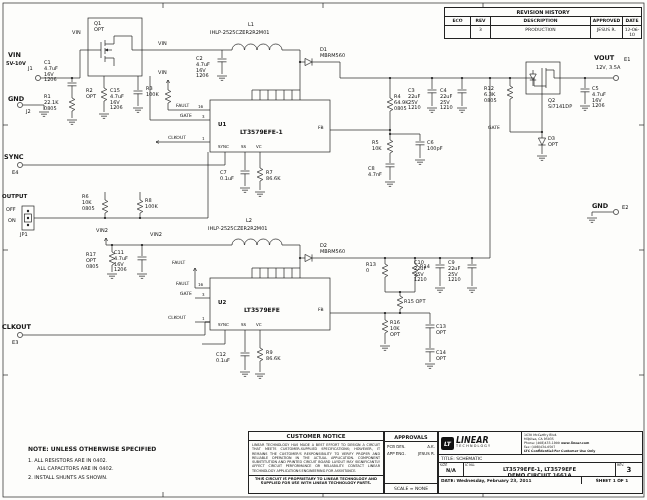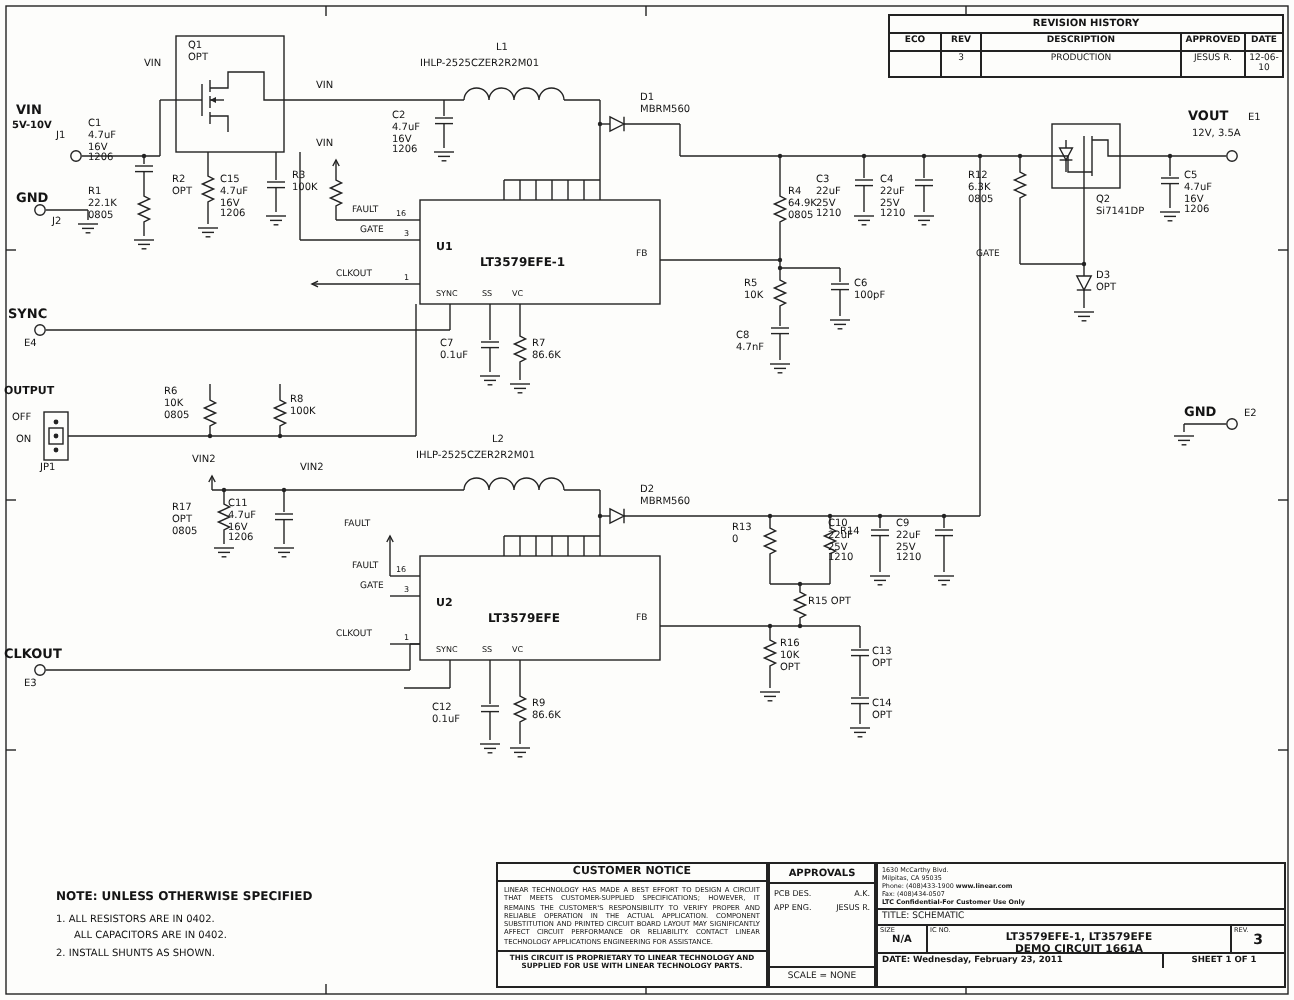--- a/index.html
+++ b/index.html
@@ -560,20 +560,27 @@
     </div>
     <div class="ap-row">
       <span>APP ENG.</span>
       <span>JESUS R.</span>
     </div>
     <div class="ap-scale">SCALE = NONE</div>
   </div>
 
   <div class="box" style="left:438px;top:431px;width:205px;height:63px;">
     <div class="tb-row1">
+      <div class="tb-logo">
+        <div class="ltmark">LT</div>
+        <div class="brandwrap">
+          <div class="brand1">LINEAR</div>
+          <div class="brand2">TECHNOLOGY</div>
+        </div>
+      </div>
       <div class="tb-addr">
         <div>1630 McCarthy Blvd.</div>
         <div>Milpitas, CA 95035</div>
         <div>
           <span>Phone: (408)433-1900</span>
           <span class="b">www.linear.com</span>
         </div>
         <div>Fax: (408)434-0507</div>
         <div class="b">LTC Confidential-For Customer Use Only</div>
       </div>

